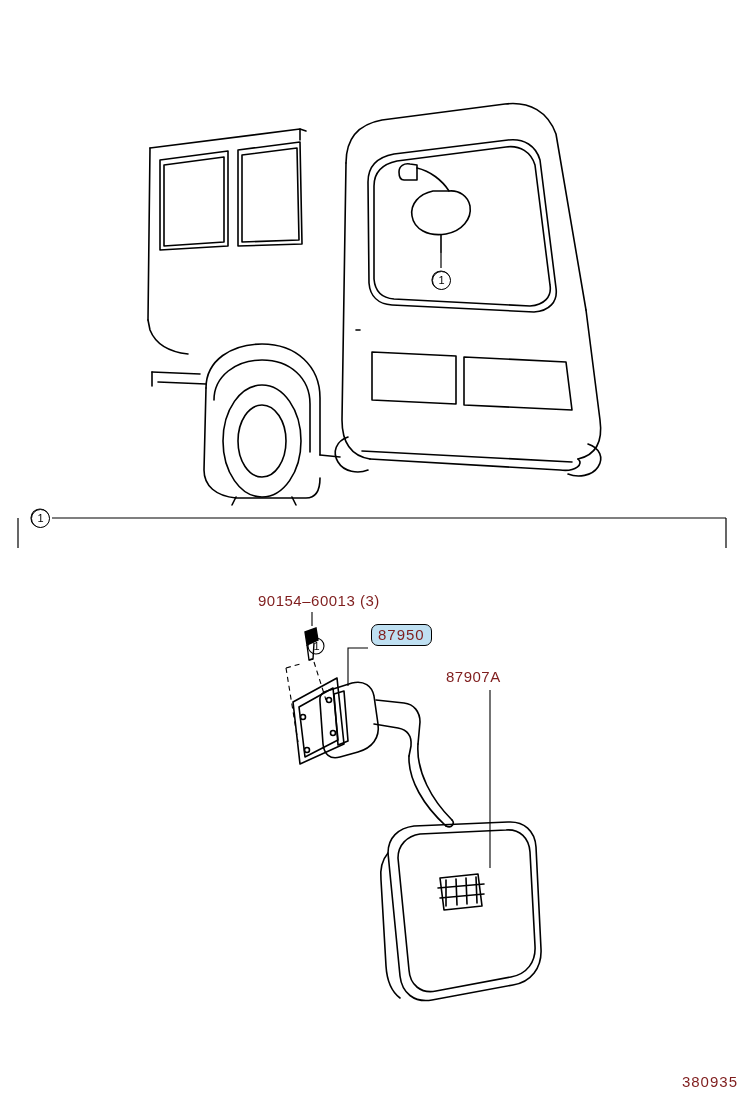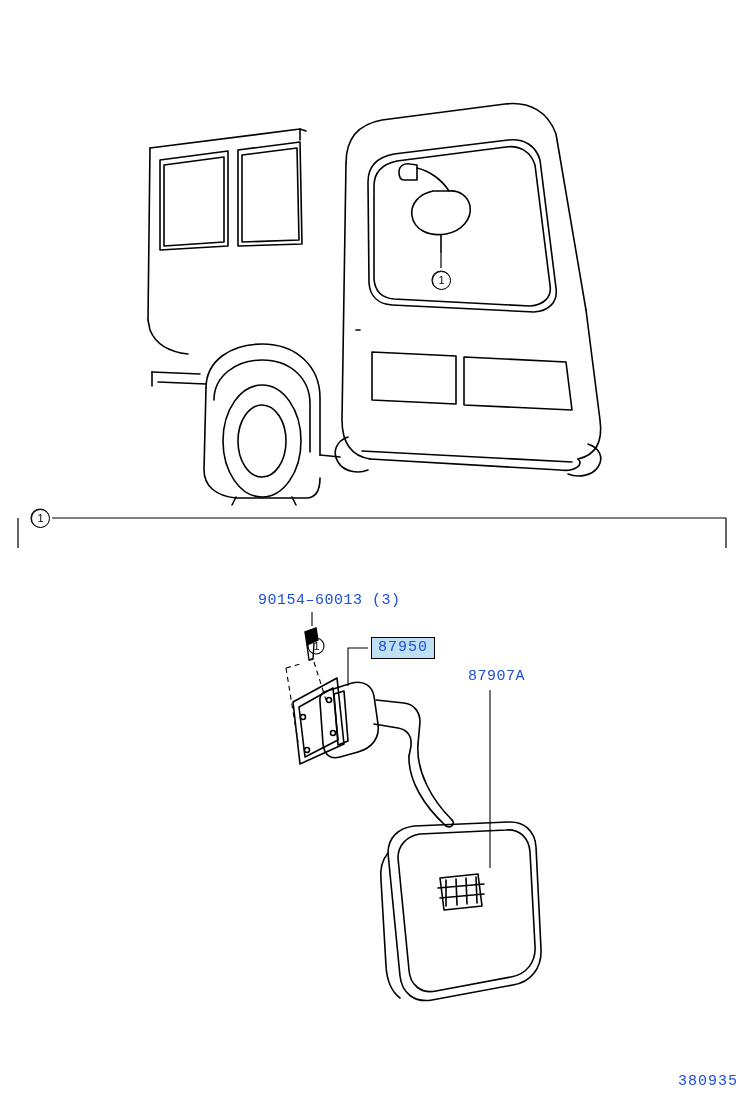--- a/index.html
+++ b/index.html
@@ -22,25 +22,25 @@
     height: 1108px;
   }
   svg.layer {
     position: absolute;
     left: 0; top: 0;
     width: 756px;
     height: 1108px;
   }
   .lbl {
     position: absolute;
-    font-family: Liberation Mono, monospace;
+    font-family: Liberation Sans, sans-serif;
     font-size: 15px;
     letter-spacing: 0.5px;
     white-space: nowrap;
-    color: #1d4ed8;
+    color: #7f1d1d;
   }
   .lbl-hl {
     background: #bfe0f2;
     border: 1px solid #000;
     padding: 1px 6px 2px 6px;
     font-size: 15px;
     letter-spacing: 1px;
   }
   .lbl-bolt {
     font-size: 15px;
@@ -184,19 +184,19 @@
   </svg>
 
   <div class="callout-num" style="left:432px; top:271px;">1</div>
 
   <div class="callout-num" style="left:31px; top:509px;">1</div>
 
   <div class="callout-num" style="left:308px; top:638px; border:none; background:transparent;">1</div>
 
   <div class="lbl lbl-bolt" style="left:258px; top:592px;">90154–60013 (3)</div>
 
-  <div class="lbl lbl-hl" style="left:371px; top:637px;">87950</div>
-
-  <div class="lbl" style="left:468px; top:668px;">87907A</div>
+  <div class="lbl lbl-hl" style="left:371px; top:624px;border-radius:7px;">87950</div>
+
+  <div class="lbl" style="left:446px; top:668px;">87907A</div>
 
   <div class="lbl lbl-code">380935</div>
 
 </div>
 
 </body></html>

